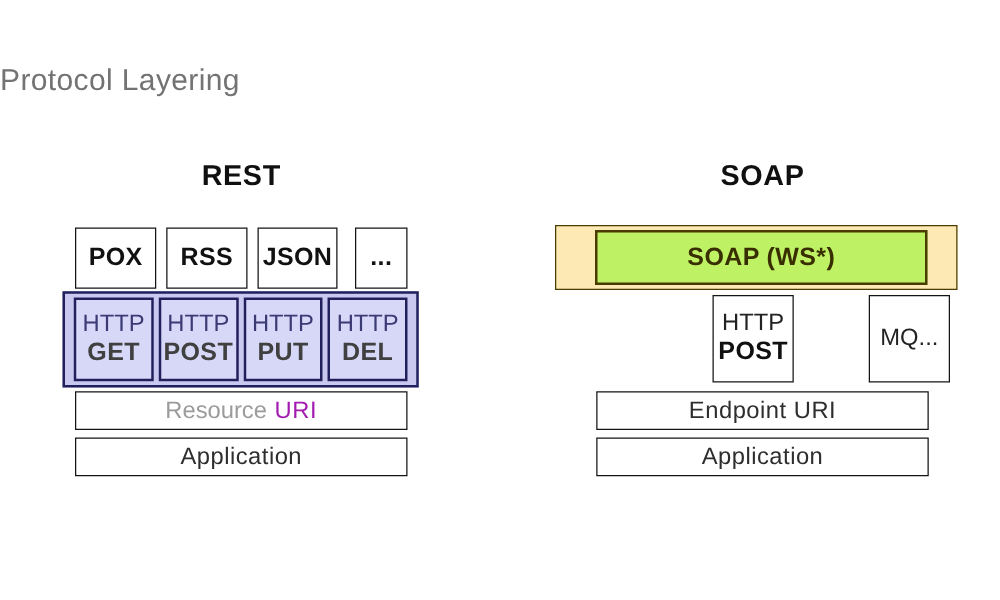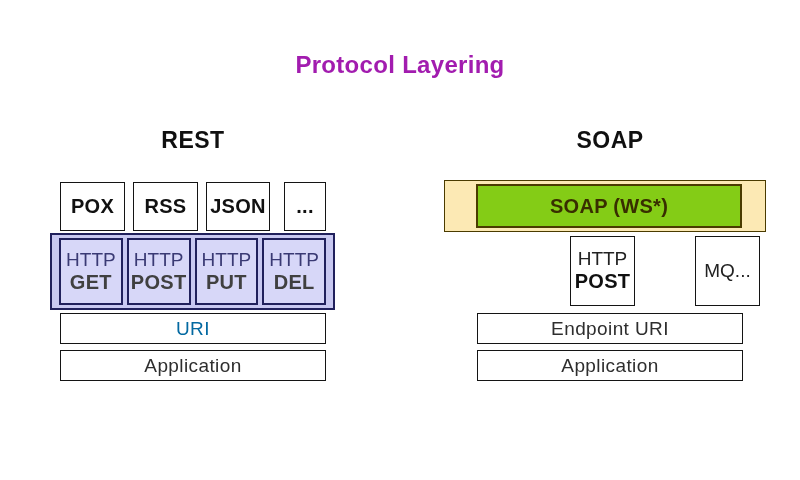--- a/index.html
+++ b/index.html
@@ -7,24 +7,23 @@
     position: relative;
     width: 800px;
     height: 480px;
     background: #ffffff;
     font-family: "Liberation Sans", sans-serif;
     overflow: hidden;
   }
   .diagram-title {
     position: absolute;
     left: 0; right: 0; top: 51px;
-    text-align: center;
     font-size: 24px;
-    font-weight: 700;
-    color: #a21caf;
+    font-weight: 400;
+    color: #737373;
     letter-spacing: 0.3px;
   }
   .col-heading {
     position: absolute;
     top: 127px;
     width: 266px;
     text-align: center;
     font-size: 23px;
     font-weight: 700;
     color: #101010;
@@ -78,38 +77,38 @@
   .method-proto { font-size: 19px; font-weight: 400; color: #3a3a74; }
   .method-verb  { font-size: 20px; font-weight: 700; color: #404040; letter-spacing: 0.3px; }
 
   
   .wide { width: 266px; height: 31px; flex-direction: row; }
   .box.rest-uri { left: 60px;  top: 313px; }
   .box.rest-app { left: 60px;  top: 350px; }
   .box.soap-uri { left: 477px; top: 313px; }
   .box.soap-app { left: 477px; top: 350px; }
   .uri-muted  { font-size: 19px; font-weight: 400; color: #9b9b9b; margin-right: 6px; }
-  .uri-strong { font-size: 19px; font-weight: 400; color: #0369a1; letter-spacing: 0.5px; }
+  .uri-strong { font-size: 19px; font-weight: 400; color: #a21caf; letter-spacing: 0.5px; }
   .plain-label { font-size: 19px; font-weight: 400; color: #2e2e2e; letter-spacing: 0.4px; }
 
   
   .soap-band {
     position: absolute;
     left: 444px; top: 180px;
     width: 322px; height: 52px;
     box-sizing: border-box;
     background: #fce9b4;
     border: 1px solid #4a3b00;
   }
   .soap-band-inner {
     position: absolute;
     left: 31px; top: 3px;
     width: 266px; height: 44px;
     box-sizing: border-box;
-    background: #84cc16;
+    background: #bef264;
     border: 2px solid #4a3b00;
     display: flex;
     align-items: center;
     justify-content: center;
     font-size: 20px;
     font-weight: 700;
     color: #382e00;
     letter-spacing: 0.3px;
   }
 
@@ -155,20 +154,21 @@
       <span class="method-proto">HTTP</span>
       <span class="method-verb">PUT</span>
     </div>
     <div class="method-box">
       <span class="method-proto">HTTP</span>
       <span class="method-verb">DEL</span>
     </div>
   </div>
 
   <div class="box wide rest-uri">
+    <span class="uri-muted">Resource</span>
     <span class="uri-strong">URI</span>
   </div>
   <div class="box wide rest-app">
     <span class="plain-label">Application</span>
   </div>
 
   <div class="col-heading soap">SOAP</div>
 
   <div class="soap-band">
     <div class="soap-band-inner">SOAP (WS*)</div>

